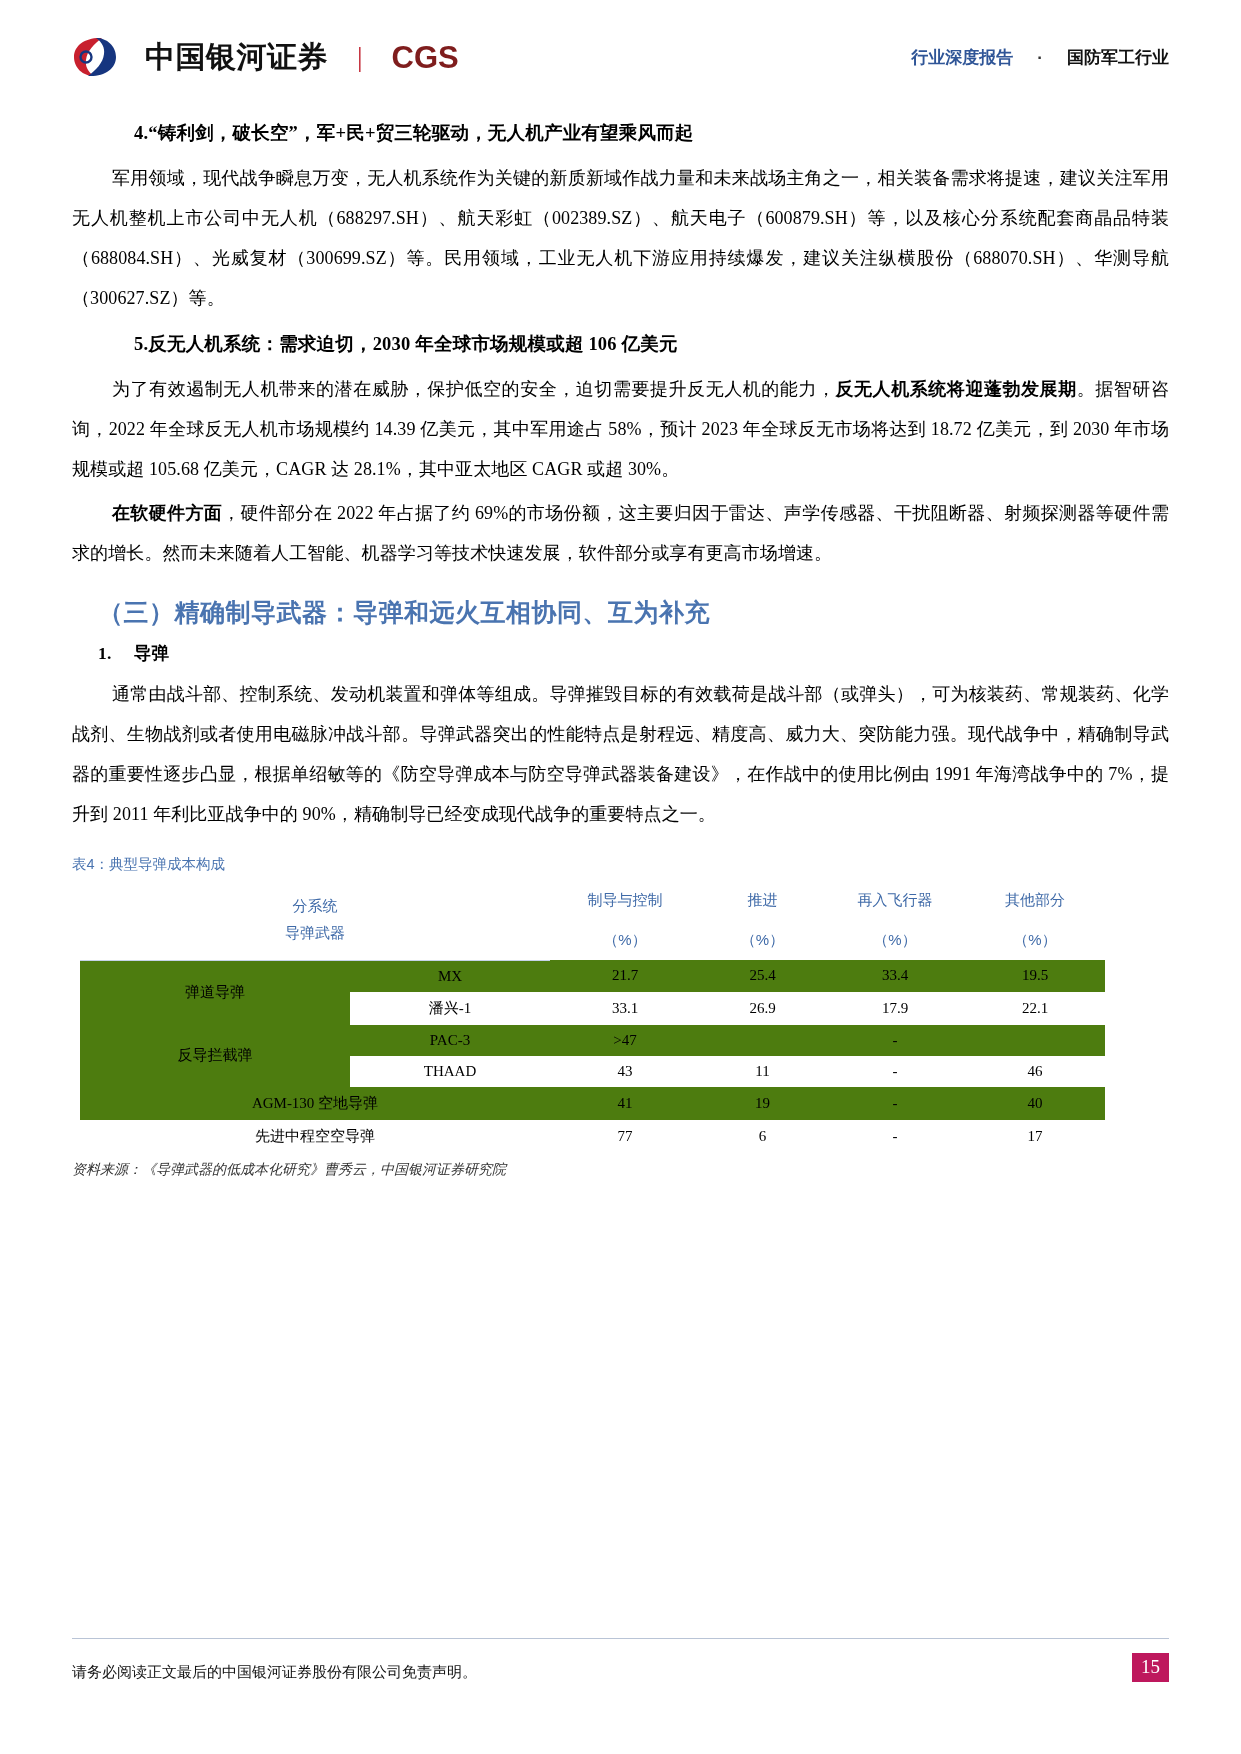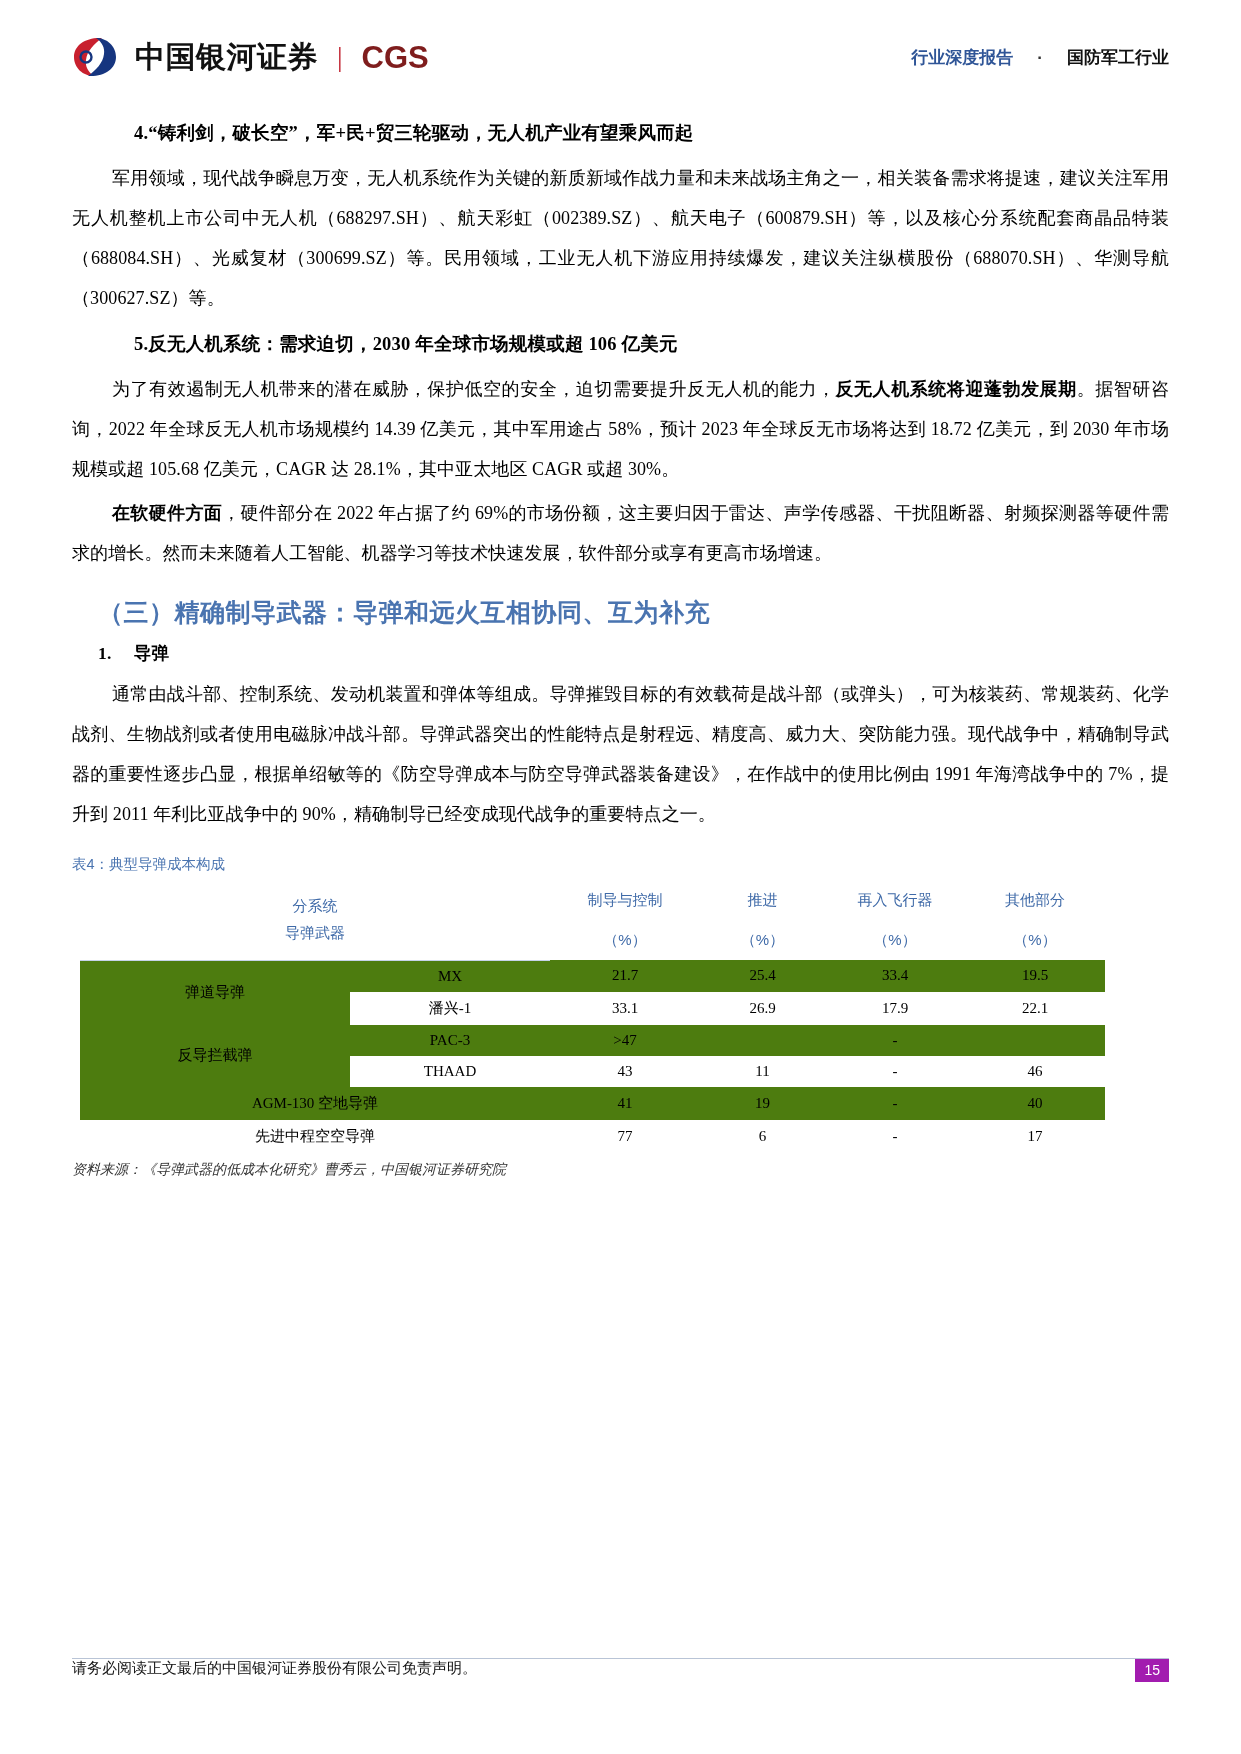--- a/index.html
+++ b/index.html
@@ -23,21 +23,21 @@
     left: 72px;
     right: 72px;
     height: 58px;
     display: flex;
     align-items: center;
     justify-content: space-between;
   }
   .brand {
     display: flex;
     align-items: center;
-    gap: 17px;
+    gap: 27px;
   }
   .brand-mark {
     width: 46px;
     height: 44px;
     flex: none;
   }
   .brand-name {
     font-family: "Liberation Sans", sans-serif;
     font-weight: bold;
     font-size: 30px;
@@ -166,34 +166,35 @@
     margin-top: 8px;
   }
 
   
   .page-footer {
     position: absolute;
     left: 72px;
     right: 72px;
     bottom: 72px;
     border-top: 1px solid #b9c4d6;
+    padding-top: 14px;
     display: flex;
-    align-items: flex-start;
+    align-items: flex-end;
     justify-content: space-between;
   }
   .footer-note {
     font-family: "Liberation Sans", sans-serif;
     font-size: 15px;
     color: #111;
   }
   .page-number {
-    background: #a21caf;
+    background: #be185d;
     color: #ffffff;
-    font-family: Liberation Sans, sans-serif;
-    font-size: 14px;
+    font-family: Liberation Serif, serif;
+    font-size: 19px;
     padding: 3px 9px 4px 9px;
     min-width: 14px;
     text-align: center;
   }
 </style>
 </head>
 <body>
 
 <div class="page-header">
   <div class="brand">

